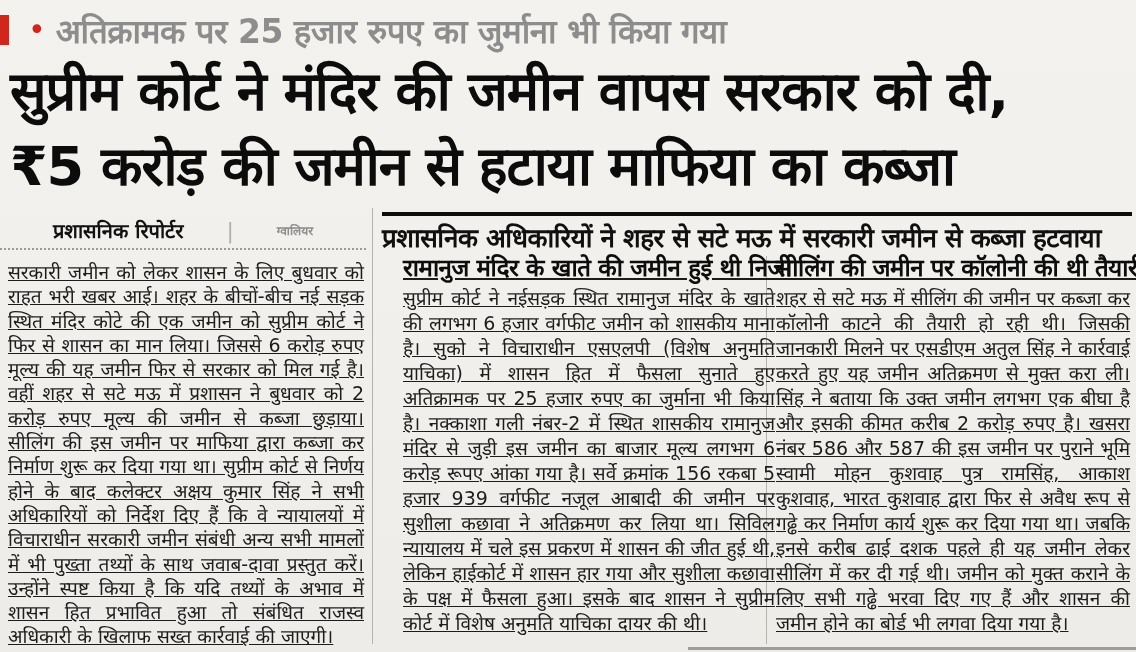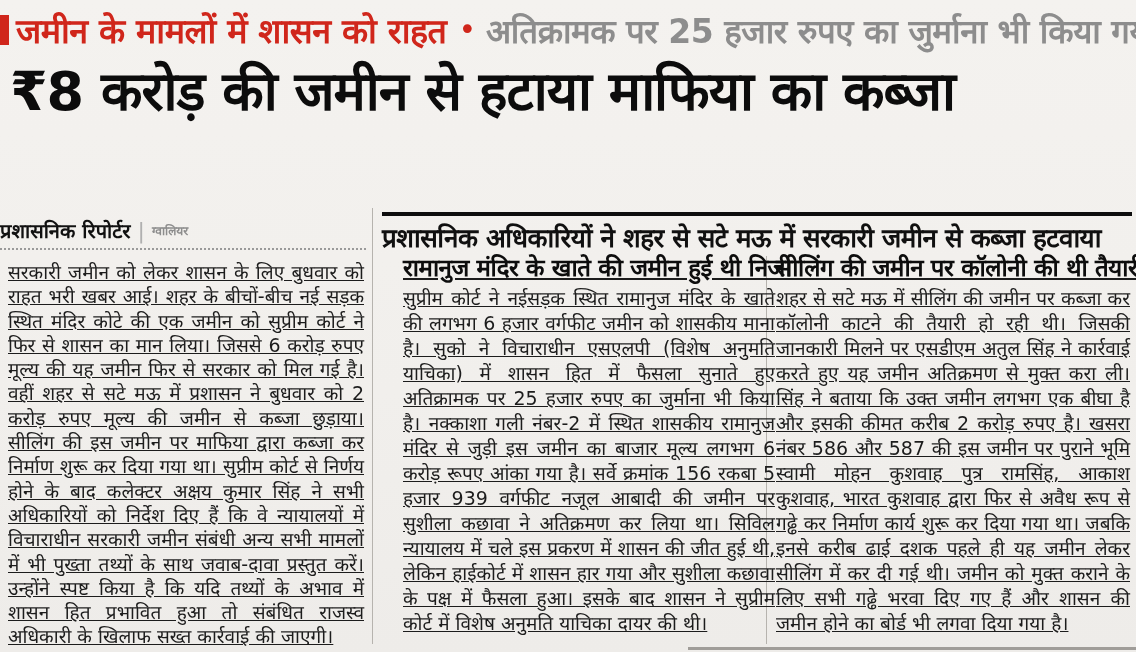--- a/index.html
+++ b/index.html
@@ -63,22 +63,23 @@
     letter-spacing: -1px;
   }
 
   
   .byline-row {
     position: absolute;
     left: 0; top: 212px;
     width: 366px; height: 38px;
     display: flex;
     align-items: center;
-    justify-content: flex-start;
+    justify-content: center;
     border-bottom: 2px dotted #9a9a9a;
+    gap: 36px;
   }
   .byline-reporter { font-size: 20px; font-weight: 800; color: #111; }
   .byline-sep { color: #b0b0b0; font-size: 22px; margin: 0 7px; font-weight: 400; }
   .byline-location { font-size: 12px; font-weight: 600; color: #8d8d8d; }
 
   
   .subhead {
     position: absolute;
     left: 382px; top: 212px;
     width: 750px;
@@ -126,27 +127,27 @@
     background: #a09d99;
   }
 </style>
 </head>
 <body>
 
 <div class="page">
 
   <div class="kicker-row">
     <span class="red-bar"></span>
-    <span class="kicker-left">जमीन के मामलों में शासन को राहत</span>
     <span class="kicker-bullet">•</span>
     <span class="kicker-right">अतिक्रामक पर 25 हजार रुपए का जुर्माना भी किया गया</span>
   </div>
 
   <div class="headline">
-    <div>₹8 करोड़ की जमीन से हटाया माफिया का कब्जा</div>
+    <div>सुप्रीम कोर्ट ने मंदिर की जमीन वापस सरकार को दी,</div>
+    <div>₹5 करोड़ की जमीन से हटाया माफिया का कब्जा</div>
   </div>
 
   <div class="byline-row">
     <span class="byline-reporter">प्रशासनिक रिपोर्टर</span>
     <span class="byline-sep">|</span>
     <span class="byline-location">ग्वालियर</span>
   </div>
 
   <div class="subhead">प्रशासनिक अधिकारियों ने शहर से सटे मऊ में सरकारी जमीन से कब्जा हटवाया</div>
 

